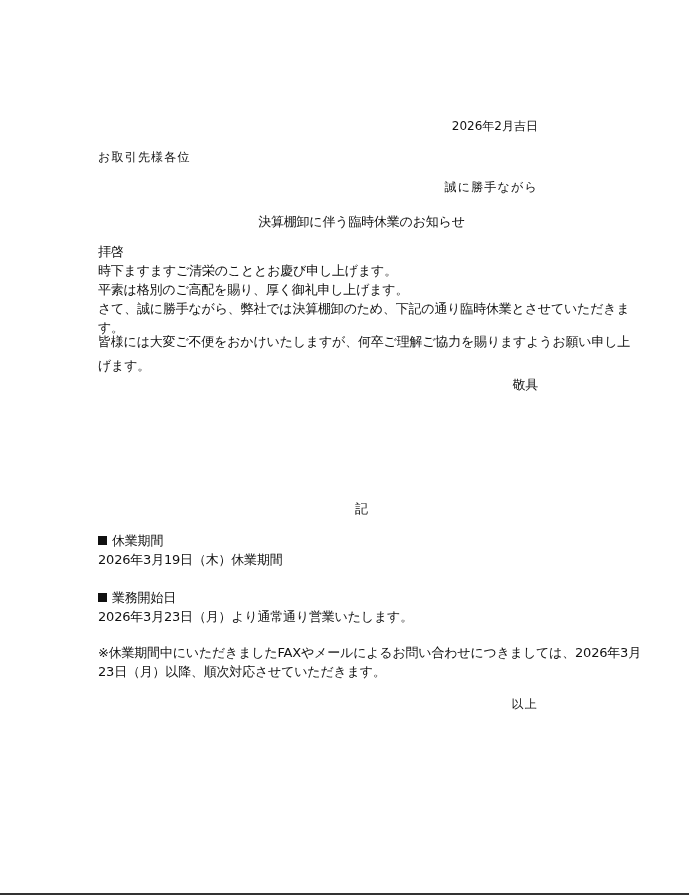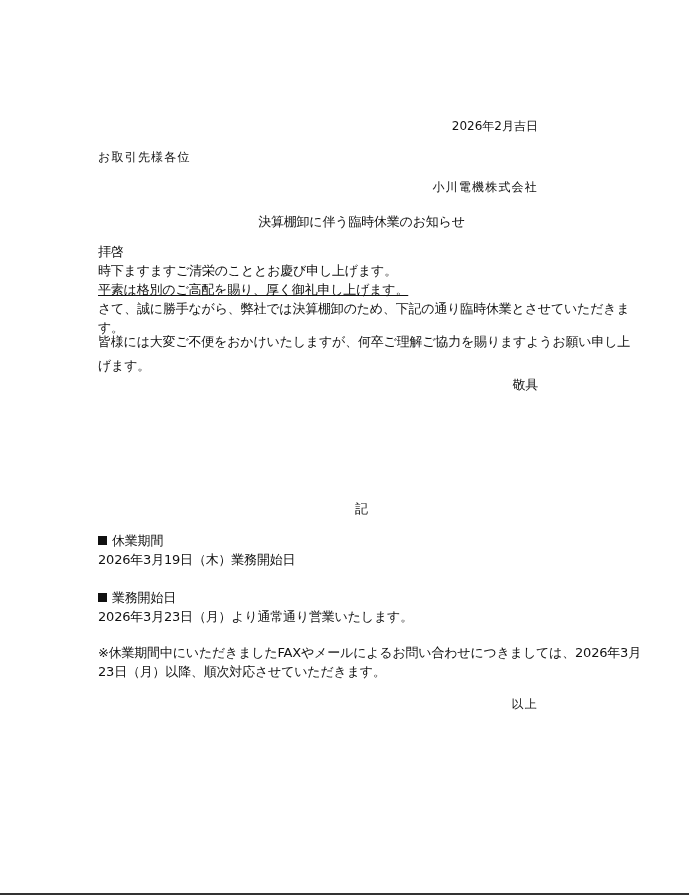--- a/index.html
+++ b/index.html
@@ -67,44 +67,44 @@
   </style>
 </head>
 <body>
 
 <div class="page">
 
   <div class="line right" style="top:119px;">2026年2月吉日</div>
 
   <div class="line left spaced" style="top:150px;text-align:center;">お取引先様各位</div>
 
-  <div class="line right spaced" style="top:180px;">小川電機株式会社</div>
+  <div class="line right spaced" style="top:180px;">誠に勝手ながら</div>
 
   <div class="body-line center" style="left:0; top:214px;">決算棚卸に伴う臨時休業のお知らせ</div>
 
   <div class="body-line" style="top:244px;">拝啓</div>
 
   <div>
     <div class="body-line" style="top:263px;">時下ますますご清栄のこととお慶び申し上げます。</div>
-    <div class="body-line" style="top:282px;text-decoration:underline;">平素は格別のご高配を賜り、厚く御礼申し上げます。</div>
+    <div class="body-line" style="top:282px;">平素は格別のご高配を賜り、厚く御礼申し上げます。</div>
     <div class="body-line" style="top:301px;">さて、誠に勝手ながら、弊社では決算棚卸のため、下記の通り臨時休業とさせていただきま</div>
     <div class="body-line" style="top:320px;">す。</div>
     <div class="body-line" style="top:334px;">皆様には大変ご不便をおかけいたしますが、何卒ご理解ご協力を賜りますようお願い申し上</div>
     <div class="body-line" style="top:358px;">げます。</div>
   </div>
 
   <div class="body-line right" style="left:auto; top:377px;">敬具</div>
 
   <div class="body-line center" style="left:0; top:501px;">記</div>
 
   <div>
     <div class="body-line" style="top:533px;text-align:right;">
       <span class="square"></span><span>休業期間</span>
     </div>
-    <div class="body-line" style="top:552px;">2026年3月19日（木）業務開始日</div>
+    <div class="body-line" style="top:552px;">2026年3月19日（木）休業期間</div>
   </div>
 
   <div>
     <div class="body-line" style="top:590px;text-align:right;">
       <span class="square"></span><span>業務開始日</span>
     </div>
     <div class="body-line" style="top:609px;">2026年3月23日（月）より通常通り営業いたします。</div>
   </div>
 
   <div>

